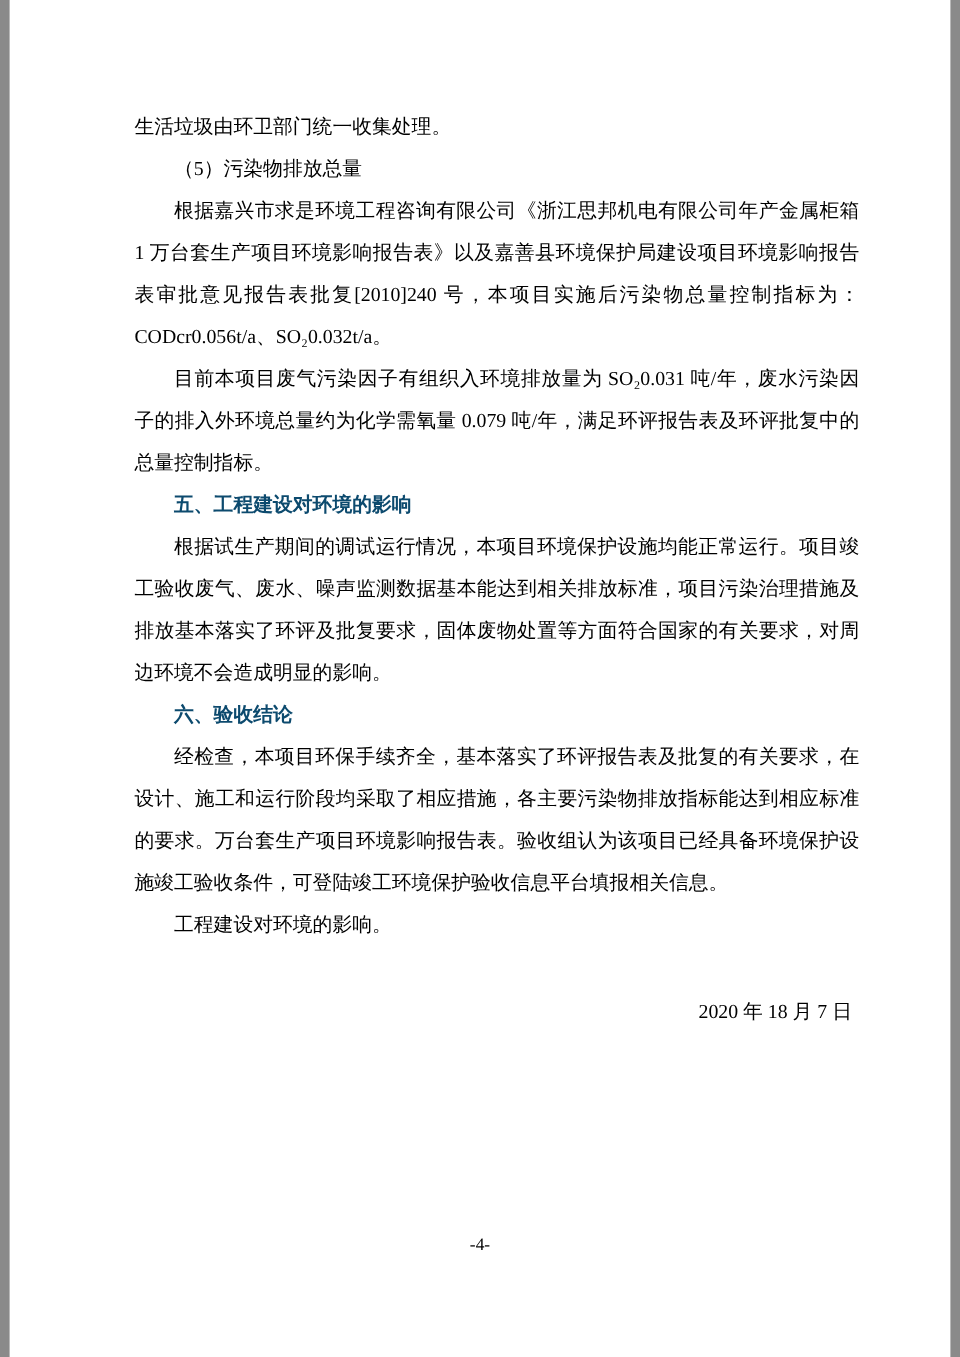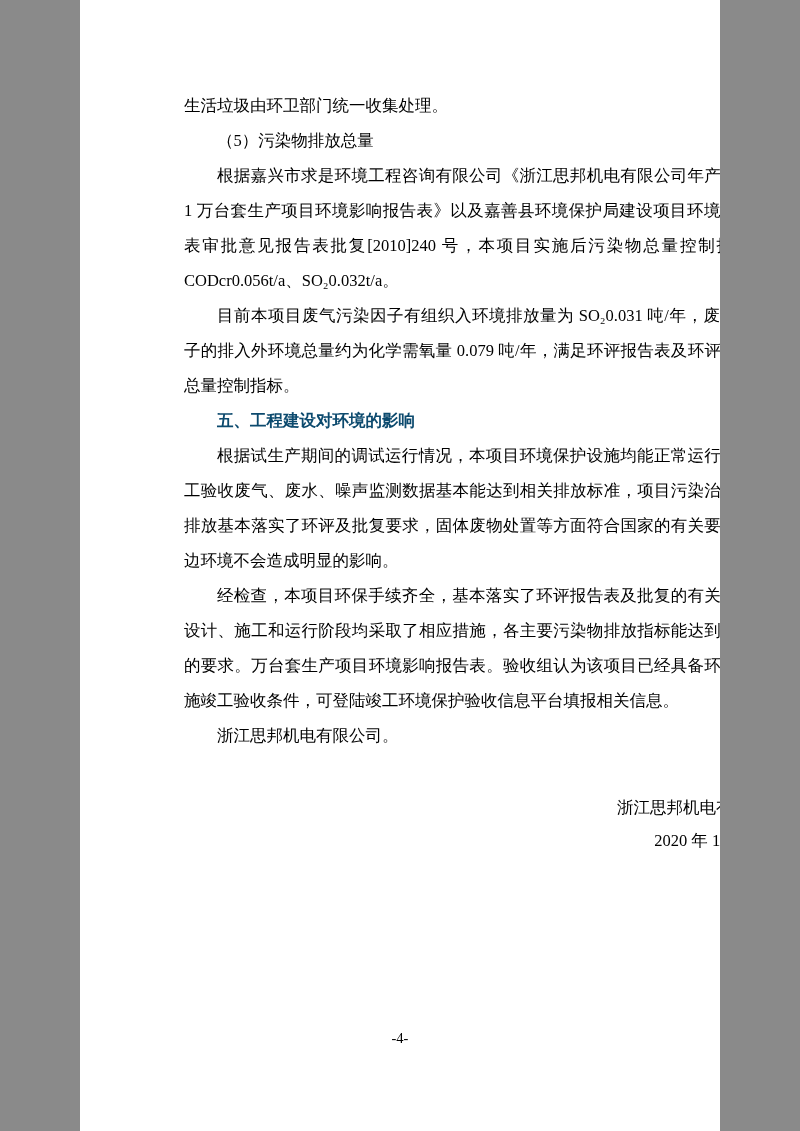--- a/index.html
+++ b/index.html
@@ -5,21 +5,21 @@
   html, body {
     margin: 0;
     padding: 0;
     background: #8a8a8a;
   }
   body {
     font-family: "Liberation Serif", "DejaVu Serif", serif;
   }
   .page {
     position: relative;
-    width: 640px;
+    width: 784px;
     height: 1131px;
     background: #ffffff;
     margin: 0 auto;
     overflow: hidden;
     box-sizing: border-box;
   }
   .content {
     position: absolute;
     left: 104px;
     top: 88px;
@@ -79,28 +79,28 @@
     <p class="para indent">（5）污染物排放总量</p>
 
     <p class="para indent">根据嘉兴市求是环境工程咨询有限公司《浙江思邦机电有限公司年产金属柜箱 1 万台套生产项目环境影响报告表》以及嘉善县环境保护局建设项目环境影响报告表审批意见报告表批复[2010]240 号，本项目实施后污染物总量控制指标为：CODcr0.056t/a、SO₂0.032t/a。</p>
 
     <p class="para indent">目前本项目废气污染因子有组织入环境排放量为 SO₂0.031 吨/年，废水污染因子的排入外环境总量约为化学需氧量 0.079 吨/年，满足环评报告表及环评批复中的总量控制指标。</p>
 
     <p class="heading">五、工程建设对环境的影响</p>
 
     <p class="para indent">根据试生产期间的调试运行情况，本项目环境保护设施均能正常运行。项目竣工验收废气、废水、噪声监测数据基本能达到相关排放标准，项目污染治理措施及排放基本落实了环评及批复要求，固体废物处置等方面符合国家的有关要求，对周边环境不会造成明显的影响。</p>
 
+    <p class="heading">六、验收结论</p>
 
     <p class="para indent">经检查，本项目环保手续齐全，基本落实了环评报告表及批复的有关要求，在设计、施工和运行阶段均采取了相应措施，各主要污染物排放指标能达到相应标准的要求。万台套生产项目环境影响报告表。验收组认为该项目已经具备环境保护设施竣工验收条件，可登陆竣工环境保护验收信息平台填报相关信息。</p>
 
 
-    <p class="para indent">浙江思邦机电有限公司。</p>
+    <p class="para indent">工程建设对环境的影响。</p>
 
     <div class="sign-block">
-      <p class="sign">浙江思邦机电有限公司</p>
       <p class="sign">2020 年 18 月 7 日</p>
     </div>
 
   </div>
 
   <div class="pagenum">-4-</div>
 
 </div>
 
 </body></html>

